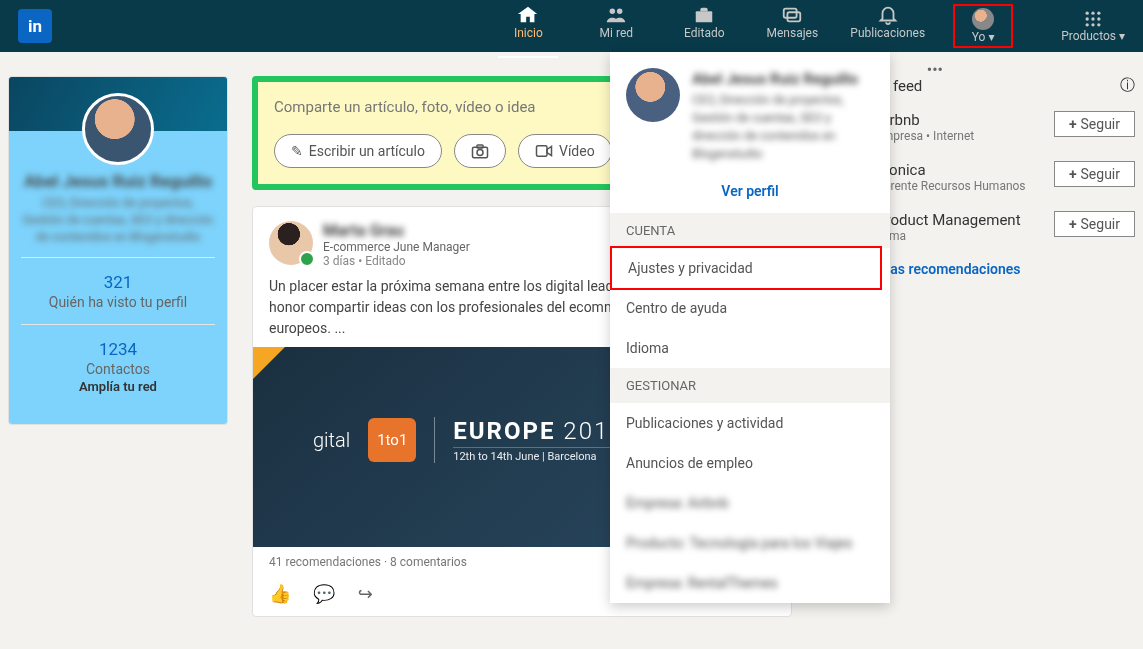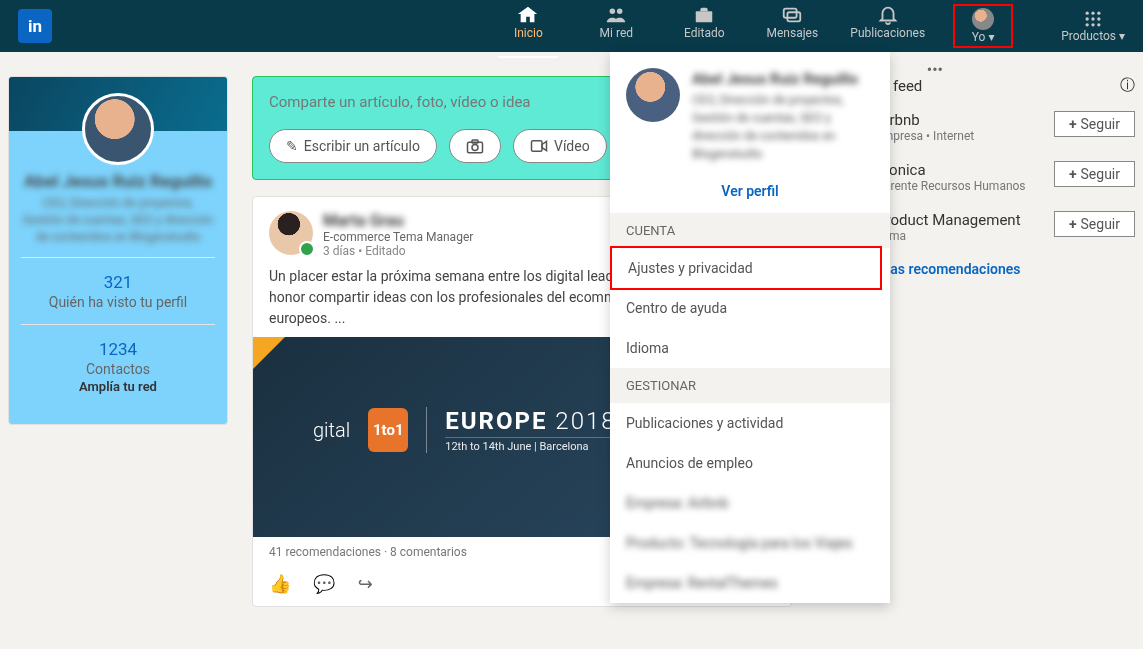--- a/index.html
+++ b/index.html
@@ -32,38 +32,38 @@
 .profbody { padding:40px 12px 16px; text-align:center; }
 .blurtext { filter:blur(3px); color:#444; }
 .profname { font-size:17px; font-weight:600; margin-bottom:4px; }
 .profdesc { font-size:12px; color:#666; line-height:1.4; margin-bottom:12px; }
 .profstat { border-top:1px solid #e6e6e6; padding:14px 8px; }
 .profstat .num { color:#0a66c2; font-size:17px; font-weight:400; }
 .profstat .lbl { color:#666; font-size:14px; margin-top:2px; }
 .profstat .bold { color:#333; font-weight:600; font-size:13px; margin-top:2px; }
 
 
-.sharebox { background:#5eead4; border:1px solid #22c55e; border-radius:4px; padding:16px; }
+.sharebox { background:#fef9c3; border:6px solid #22c55e; border-radius:4px; padding:16px; }
 .shareprompt { color:#777; font-size:15px; margin-bottom:18px; }
 .sharebtns { display:flex; gap:12px; }
 .pillbtn { border:1px solid #888; background:#fff; border-radius:20px; padding:8px 16px; font-size:14px; color:#555; display:flex; align-items:center; gap:6px; cursor:pointer; }
 
 
 .post { background:#fff; border:1px solid #e0e0e0; border-radius:4px; position:relative; }
 .posthead { display:flex; gap:10px; padding:14px 16px 8px; }
 .postavatar { width:44px; height:44px; border-radius:50%; background:radial-gradient(circle at 45% 30%, #2a2020 28%, #e8c8a8 29%); position:relative; }
 .postavatar::after { content:""; position:absolute; width:12px; height:12px; background:#31a24c; border:2px solid #fff; border-radius:50%; right:-2px; bottom:-2px; }
 .postmeta .nm { font-weight:600; filter:blur(3px); color:#333; }
 .postmeta .rl { font-size:12px; color:#666; }
 .postmeta .tm { font-size:12px; color:#888; }
 .postbody { padding:0 16px 8px; font-size:14px; color:#444; line-height:1.5; }
 .postimg { height:200px; background:linear-gradient(140deg,#1a3040 0%,#2a4860 100%); position:relative; overflow:hidden; }
 .postimg::before { content:""; position:absolute; top:0; left:0; width:0; height:0; border-top:32px solid #f5a623; border-right:32px solid transparent; }
 .eventlogo { position:absolute; left:60px; top:70px; display:flex; align-items:center; gap:18px; color:#fff; }
-.badge1to1 { width:40px; height:44px; background:#e8742c; border-radius:6px; display:flex; align-items:center; justify-content:center; font-size:15px; font-weight:700; }
+.badge1to1 { width:48px; height:44px; background:#e8742c; border-radius:6px; display:flex; align-items:center; justify-content:center; font-size:15px; font-weight:400; }
 .eventtxt .t1 { font-size:24px; font-weight:300; letter-spacing:2px; }
 .eventtxt .t1 b { font-weight:700; }
 .eventtxt .t2 { font-size:11px; opacity:.9; border-top:1px solid rgba(255,255,255,.3); padding-top:2px; margin-top:2px; }
 .postengage { padding:8px 16px; font-size:12px; color:#777; }
 .postactions { display:flex; gap:22px; padding:6px 16px 12px; color:#666; }
 .postactions span { font-size:18px; cursor:pointer; }
 
 
 .dropdown { position:absolute; top:52px; left:610px; width:280px; background:#fff; box-shadow:0 4px 12px rgba(0,0,0,.2); z-index:100; }
 .dduser { display:flex; gap:12px; padding:16px; }
@@ -214,21 +214,21 @@
           <span>Vídeo</span>
         </div>
       </div>
     </div>
 
     <div class="post">
       <div class="posthead">
         <div class="postavatar"></div>
         <div class="postmeta">
           <div class="nm">Marta Grau</div>
-          <div class="rl">E-commerce Tema Manager</div>
+          <div class="rl">E-commerce June Manager</div>
           <div class="tm">3 días • Editado</div>
         </div>
       </div>
       <div class="postbody">Un placer estar la próxima semana entre los digital leaders europeos. Será un honor compartir ideas con los profesionales del ecommerce y marketing europeos. ...</div>
       <div class="postimg">
         <div class="eventlogo">
           <span style="font-size:20px;font-weight:300;">gital</span>
           <div class="badge1to1">1to1</div>
           <div style="border-left:1px solid rgba(255,255,255,.4);padding-left:18px;">
             <div class="eventtxt">

